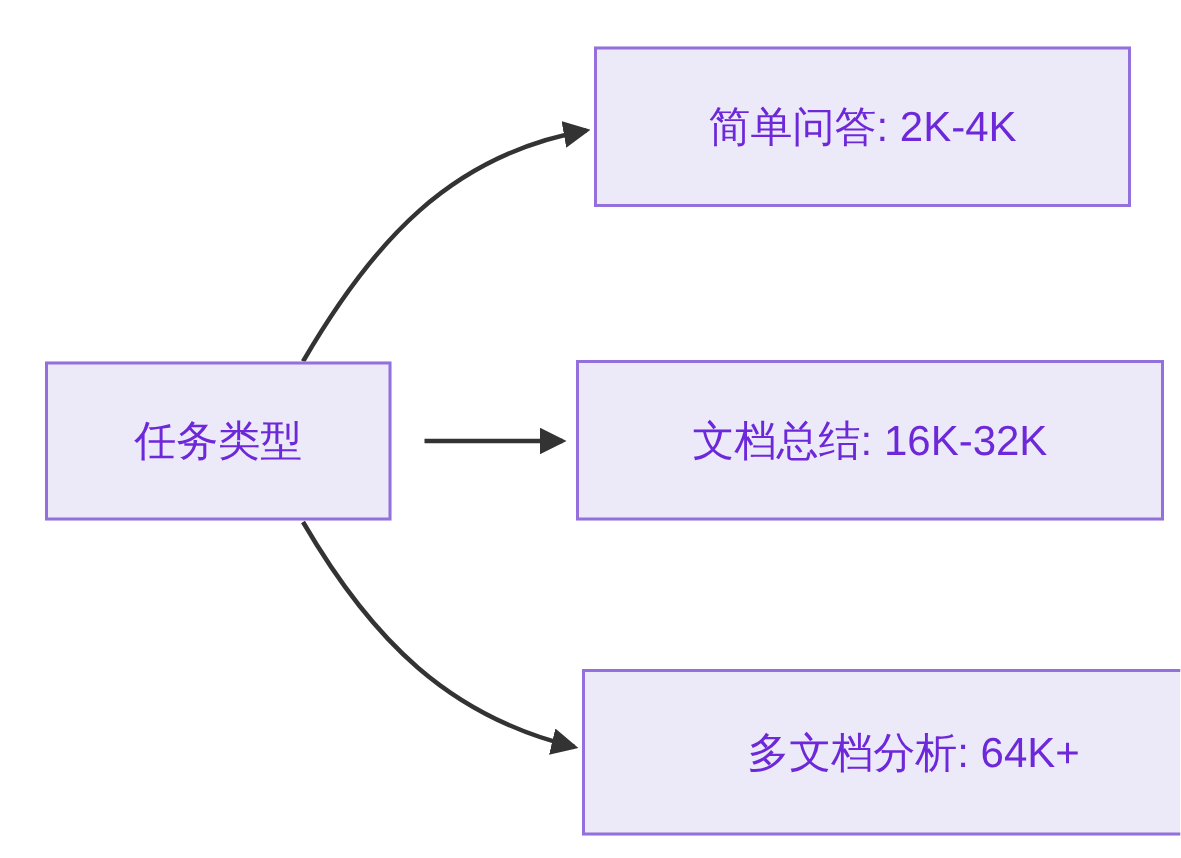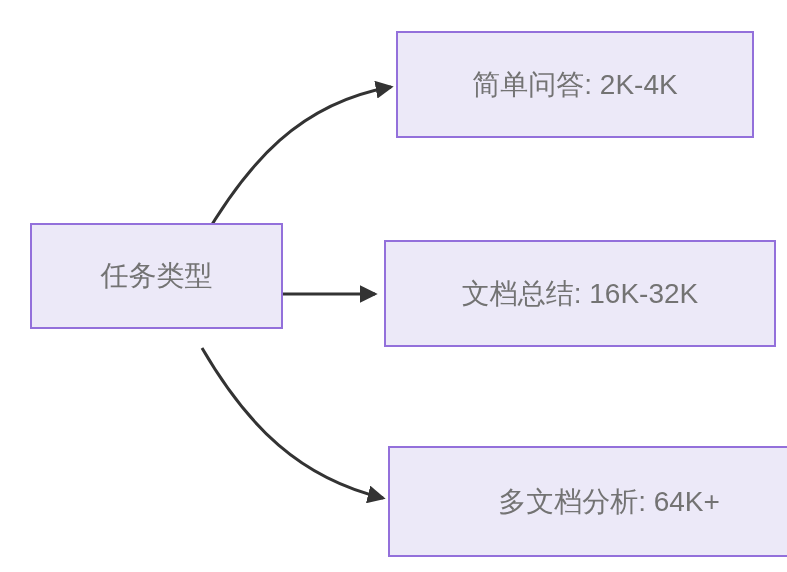--- a/index.html
+++ b/index.html
@@ -28,26 +28,26 @@
     stroke-width: 3;
   }
   .node {
     position: absolute;
     box-sizing: border-box;
     background: #ECE9F8;
     border: 2.5px solid #9370DB;
     display: flex;
     align-items: center;
     justify-content: center;
-    color: #737373;
+    color: #6d28d9;
     font-size: 28px;
     line-height: 1.2;
     white-space: nowrap;
   }
-  .node-root   { left: 30px;  top: 223px; width: 253px; height: 106px; }
+  .node-root   { left: 30px;  top: 241px; width: 231px; height: 106px; }
   .node-b0     { left: 396px; top: 31px;  width: 358px; height: 107px; }
   .node-b1     { left: 384px; top: 240px; width: 392px; height: 107px; }
   .node-b2     { left: 388px; top: 446px; width: 442px; height: 111px; }
 </style>
 </head>
 <body>
 
 <div class="canvas">
 
   <svg class="edges" width="787" height="572" viewBox="0 0 787 572" aria-hidden="true">

